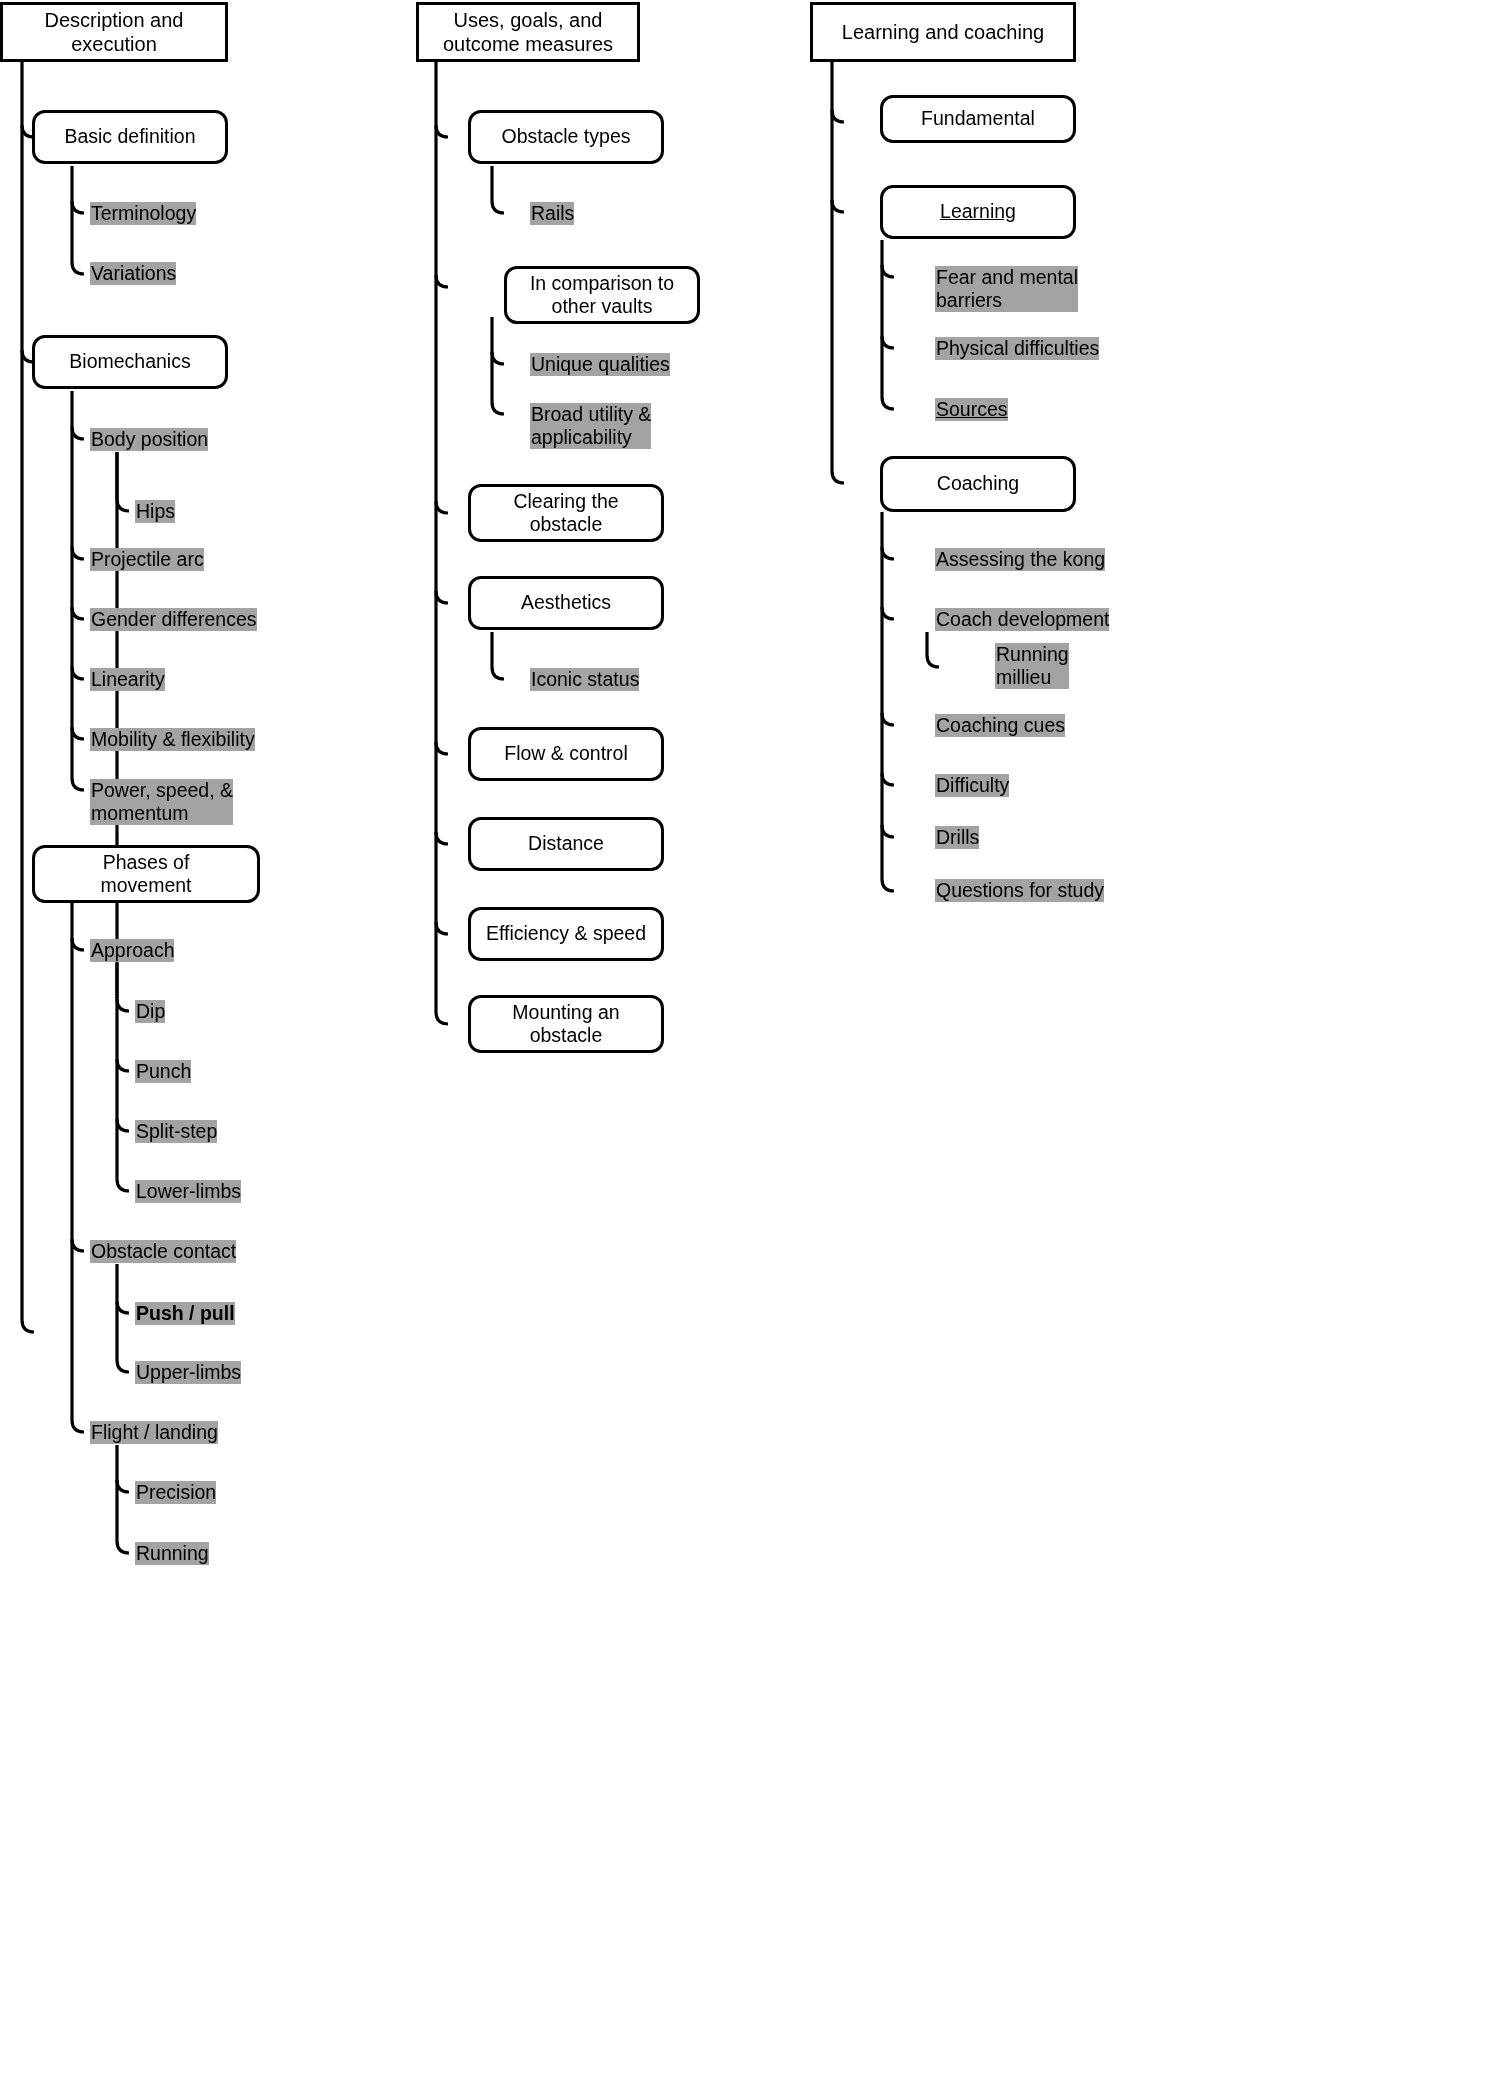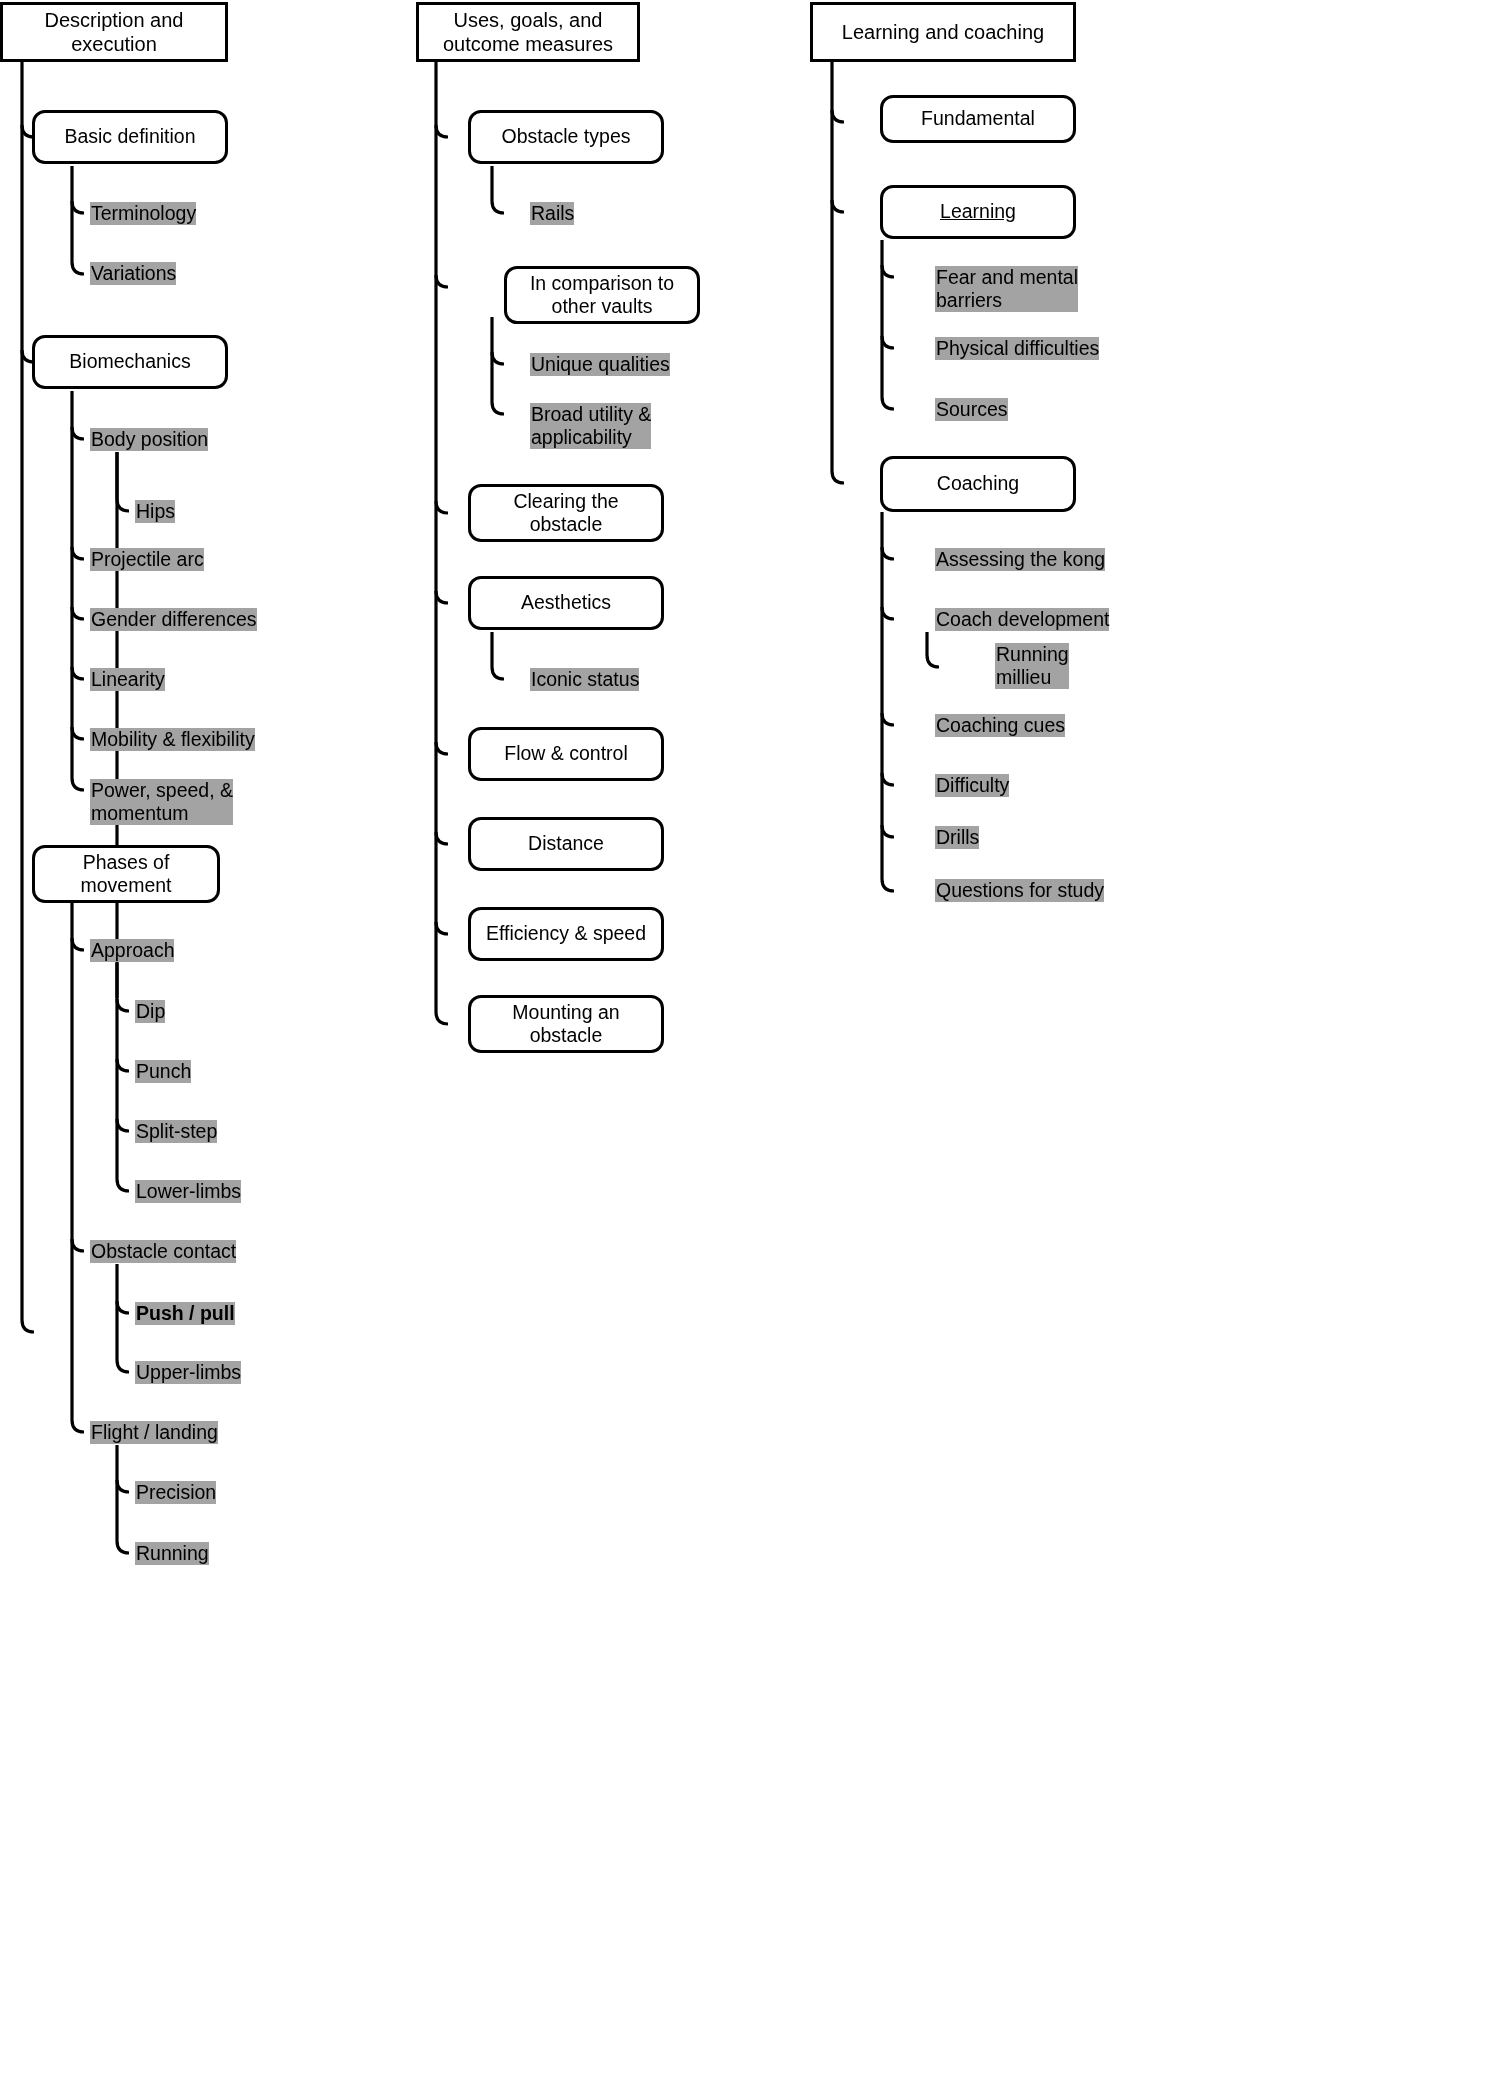--- a/index.html
+++ b/index.html
@@ -135,21 +135,21 @@
     <div class="node-box" style="left:32px;top:335px;width:196px;height:54px;">Biomechanics</div>
     <div class="leaf" style="left:90px;top:428px;">Body position</div>
     <div class="leaf" style="left:135px;top:500px;">Hips</div>
     <div class="leaf" style="left:90px;top:548px;">Projectile arc</div>
     <div class="leaf" style="left:90px;top:608px;">Gender differences</div>
     <div class="leaf" style="left:90px;top:668px;">Linearity</div>
     <div class="leaf" style="left:90px;top:728px;">Mobility &amp; flexibility</div>
     <div class="leaf" style="left: 90px; top: 779px; white-space: pre-line;">Power, speed, &amp;
 momentum</div>
 
-    <div class="node-box" style="left: 32px; top: 845px; width: 188px; height: 58px; white-space: pre-line;">Phases of
+    <div class="node-box" style="left: 32px; top: 845px; width: 228px; height: 58px; white-space: pre-line;">Phases of
 movement</div>
     <div class="leaf" style="left:90px;top:939px;">Approach</div>
     <div class="leaf" style="left:135px;top:1000px;">Dip</div>
     <div class="leaf" style="left:135px;top:1060px;">Punch</div>
     <div class="leaf" style="left:135px;top:1120px;">Split-step</div>
     <div class="leaf" style="left:135px;top:1180px;">Lower-limbs</div>
     <div class="leaf" style="left:90px;top:1240px;">Obstacle contact</div>
     <div class="leaf" style="left:135px;top:1302px;font-weight:bold;">Push / pull</div>
     <div class="leaf" style="left:135px;top:1361px;">Upper-limbs</div>
     <div class="leaf" style="left:90px;top:1421px;">Flight / landing</div>
@@ -229,21 +229,21 @@
     </svg>
 
     <div class="root-box" style="left:0px;top:2px;width:266px;height:60px;">Learning and coaching</div>
 
     <div class="node-box" style="left:70px;top:95px;width:196px;height:48px;">Fundamental</div>
 
     <div class="node-box" style="left:70px;top:185px;width:196px;height:54px;text-decoration:underline;">Learning</div>
     <div class="leaf" style="left: 125px; top: 266px; white-space: pre-line;">Fear and mental
 barriers</div>
     <div class="leaf" style="left:125px;top:337px;">Physical difficulties</div>
-    <div class="leaf" style="left:125px;top:398px;">Sources</div>
+    <div class="leaf" style="left:125px;top:398px;text-decoration:underline;">Sources</div>
 
     <div class="node-box" style="left:70px;top:456px;width:196px;height:56px;">Coaching</div>
     <div class="leaf" style="left:125px;top:548px;">Assessing the kong</div>
     <div class="leaf" style="left:125px;top:608px;">Coach development</div>
     <div class="leaf" style="left: 185px; top: 643px; white-space: pre-line;">Running
 millieu</div>
     <div class="leaf" style="left:125px;top:714px;">Coaching cues</div>
     <div class="leaf" style="left:125px;top:774px;">Difficulty</div>
     <div class="leaf" style="left:125px;top:826px;">Drills</div>
     <div class="leaf" style="left:125px;top:879px;">Questions for study</div>

